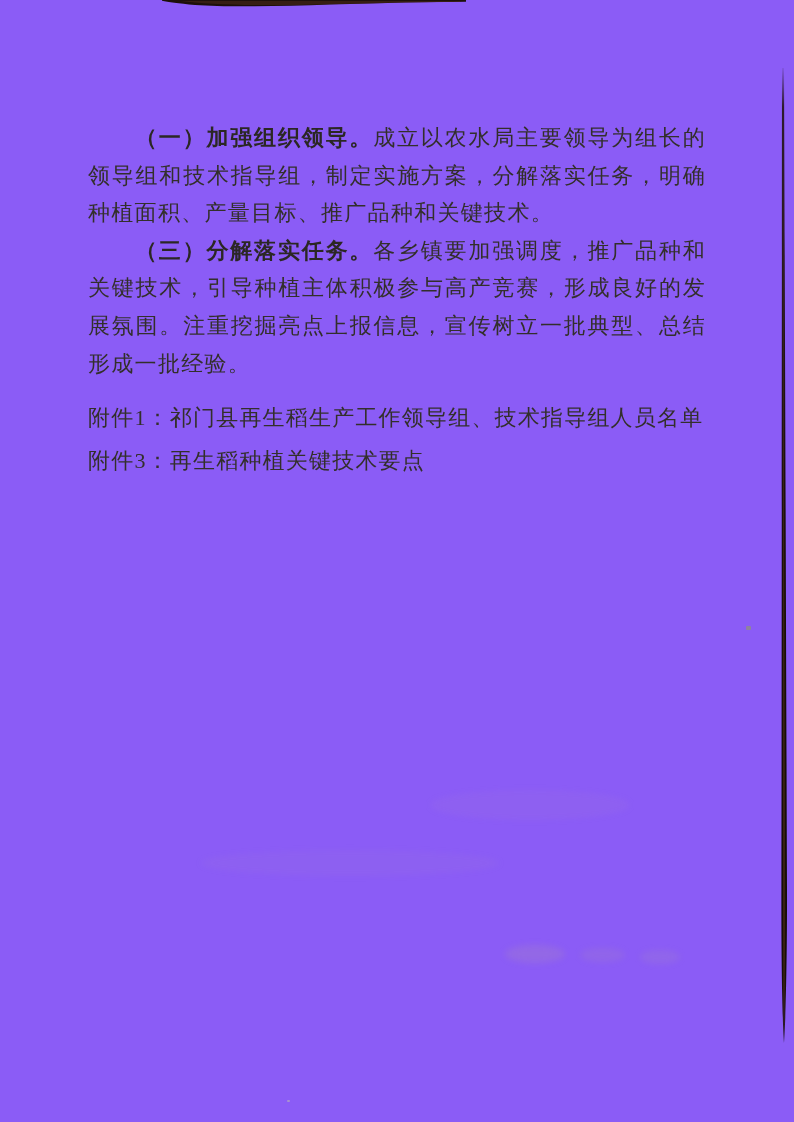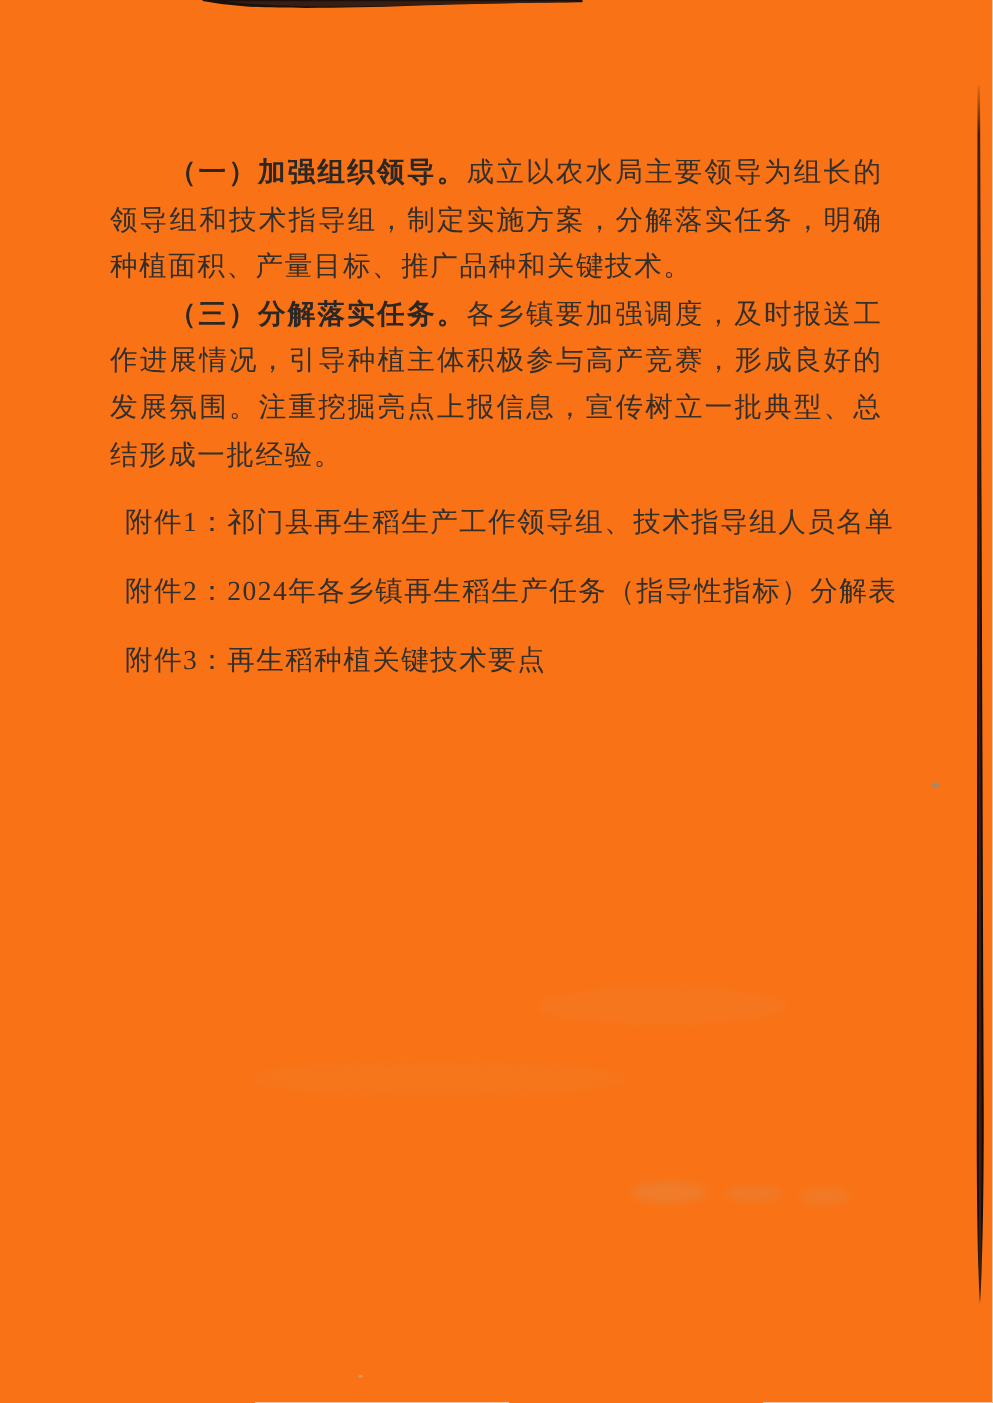--- a/index.html
+++ b/index.html
@@ -4,21 +4,21 @@
 <style>
   html, body {
     margin: 0;
     padding: 0;
     background: #ffffff;
   }
   .scan-page {
     position: relative;
     width: 794px;
     height: 1122px;
-    background: #f97316;
+    background: #8b5cf6;
     overflow: hidden;
     font-family: "Liberation Serif", serif;
   }
   
   .content {
     position: absolute;
     left: 88px;
     top: 119px;
     width: 618px;
   }
@@ -33,21 +33,21 @@
     text-justify: inter-ideograph;
   }
   .para-heading {
     font-weight: bold;
     color: #2b2724;
   }
   .attachments {
     margin-top: 14px;
   }
   .attachment-line {
-    margin: 12px;
+    margin: 0;
     font-size: 22px;
     line-height: 43px;
     letter-spacing: 1.2px;
     color: #332f2b;
     white-space: nowrap;
   }
   
   .artifact-top-band {
     position: absolute;
     left: 0; top: 0;
@@ -118,22 +118,21 @@
   <div class="smudge smudge-4"></div>
   <div class="smudge smudge-5"></div>
   <div class="artifact-dot"></div>
   <div class="artifact-dot-bottom"></div>
 
   <div class="content">
 
     <p class="para"><span class="para-heading">（一）加强组织领导。</span><span class="para-body">成立以农水局主要领导为组长的领导组和技术指导组，制定实施方案，分解落实任务，明确种植面积、产量目标、推广品种和关键技术。</span></p>
 
 
-    <p class="para"><span class="para-heading">（三）分解落实任务。</span><span class="para-body">各乡镇要加强调度，及时报送工作进展情况，引导种植主体积极参与高产竞赛，形成良好的发展氛围。注重挖掘亮点上报信息，宣传树立一批典型、总结形成一批经验。</span></p>
+    <p class="para"><span class="para-heading">（三）分解落实任务。</span><span class="para-body">各乡镇要加强调度，推广品种和关键技术，引导种植主体积极参与高产竞赛，形成良好的发展氛围。注重挖掘亮点上报信息，宣传树立一批典型、总结形成一批经验。</span></p>
 
     <div class="attachments">
       <p class="attachment-line">附件1：祁门县再生稻生产工作领导组、技术指导组人员名单</p>
-      <p class="attachment-line">附件2：2024年各乡镇再生稻生产任务（指导性指标）分解表</p>
       <p class="attachment-line">附件3：再生稻种植关键技术要点</p>
     </div>
 
   </div>
 </div>
 
 </body></html>

